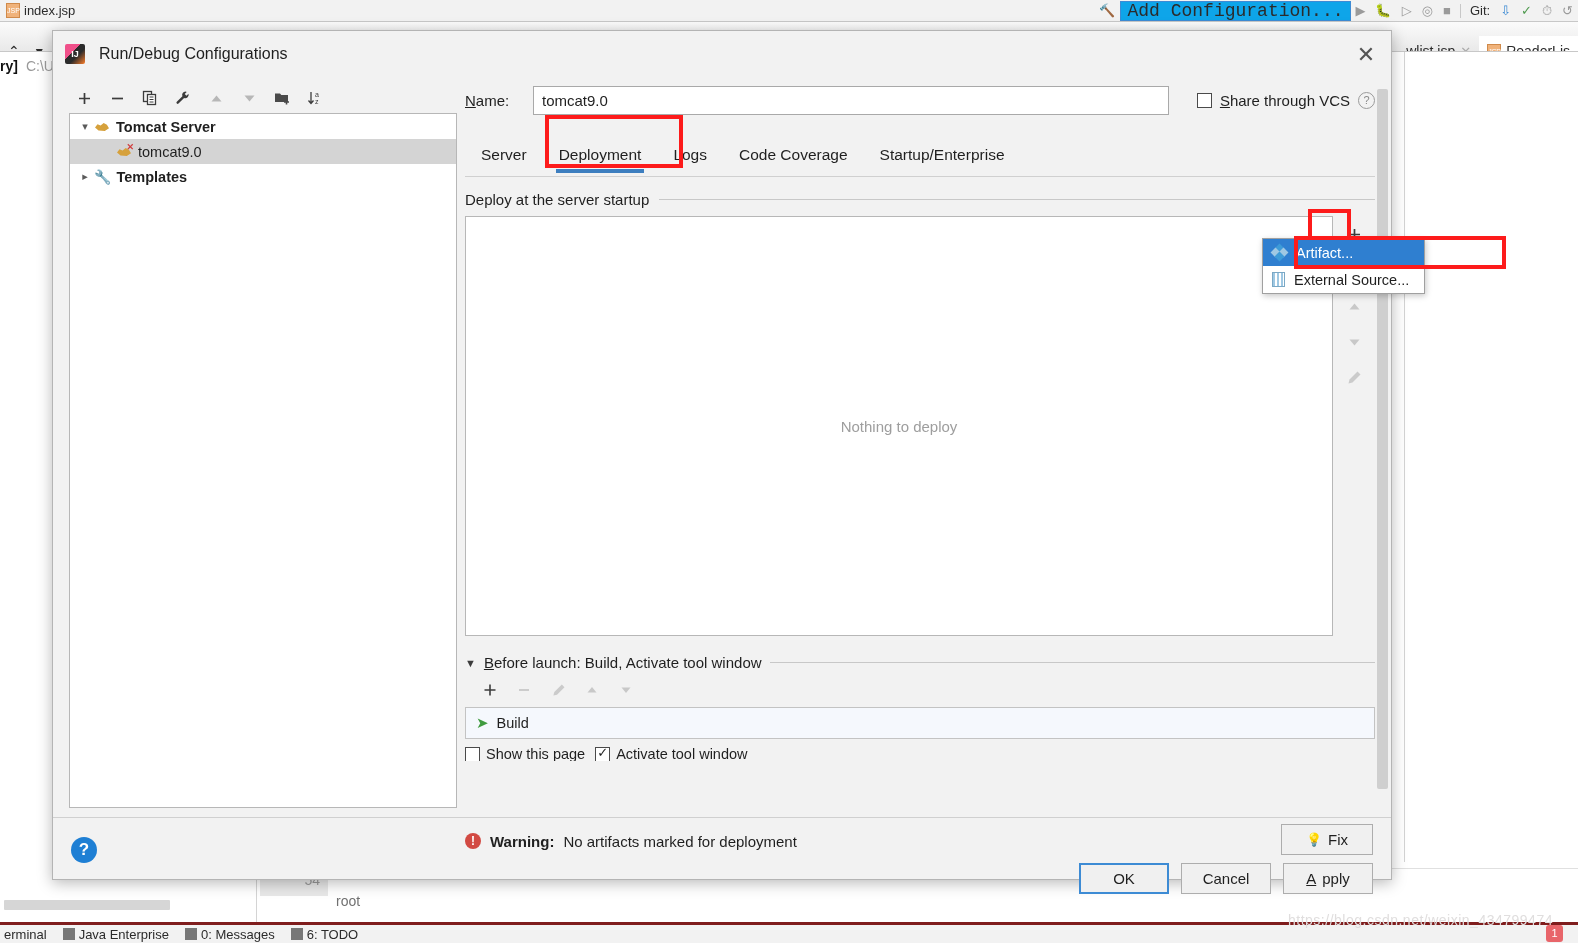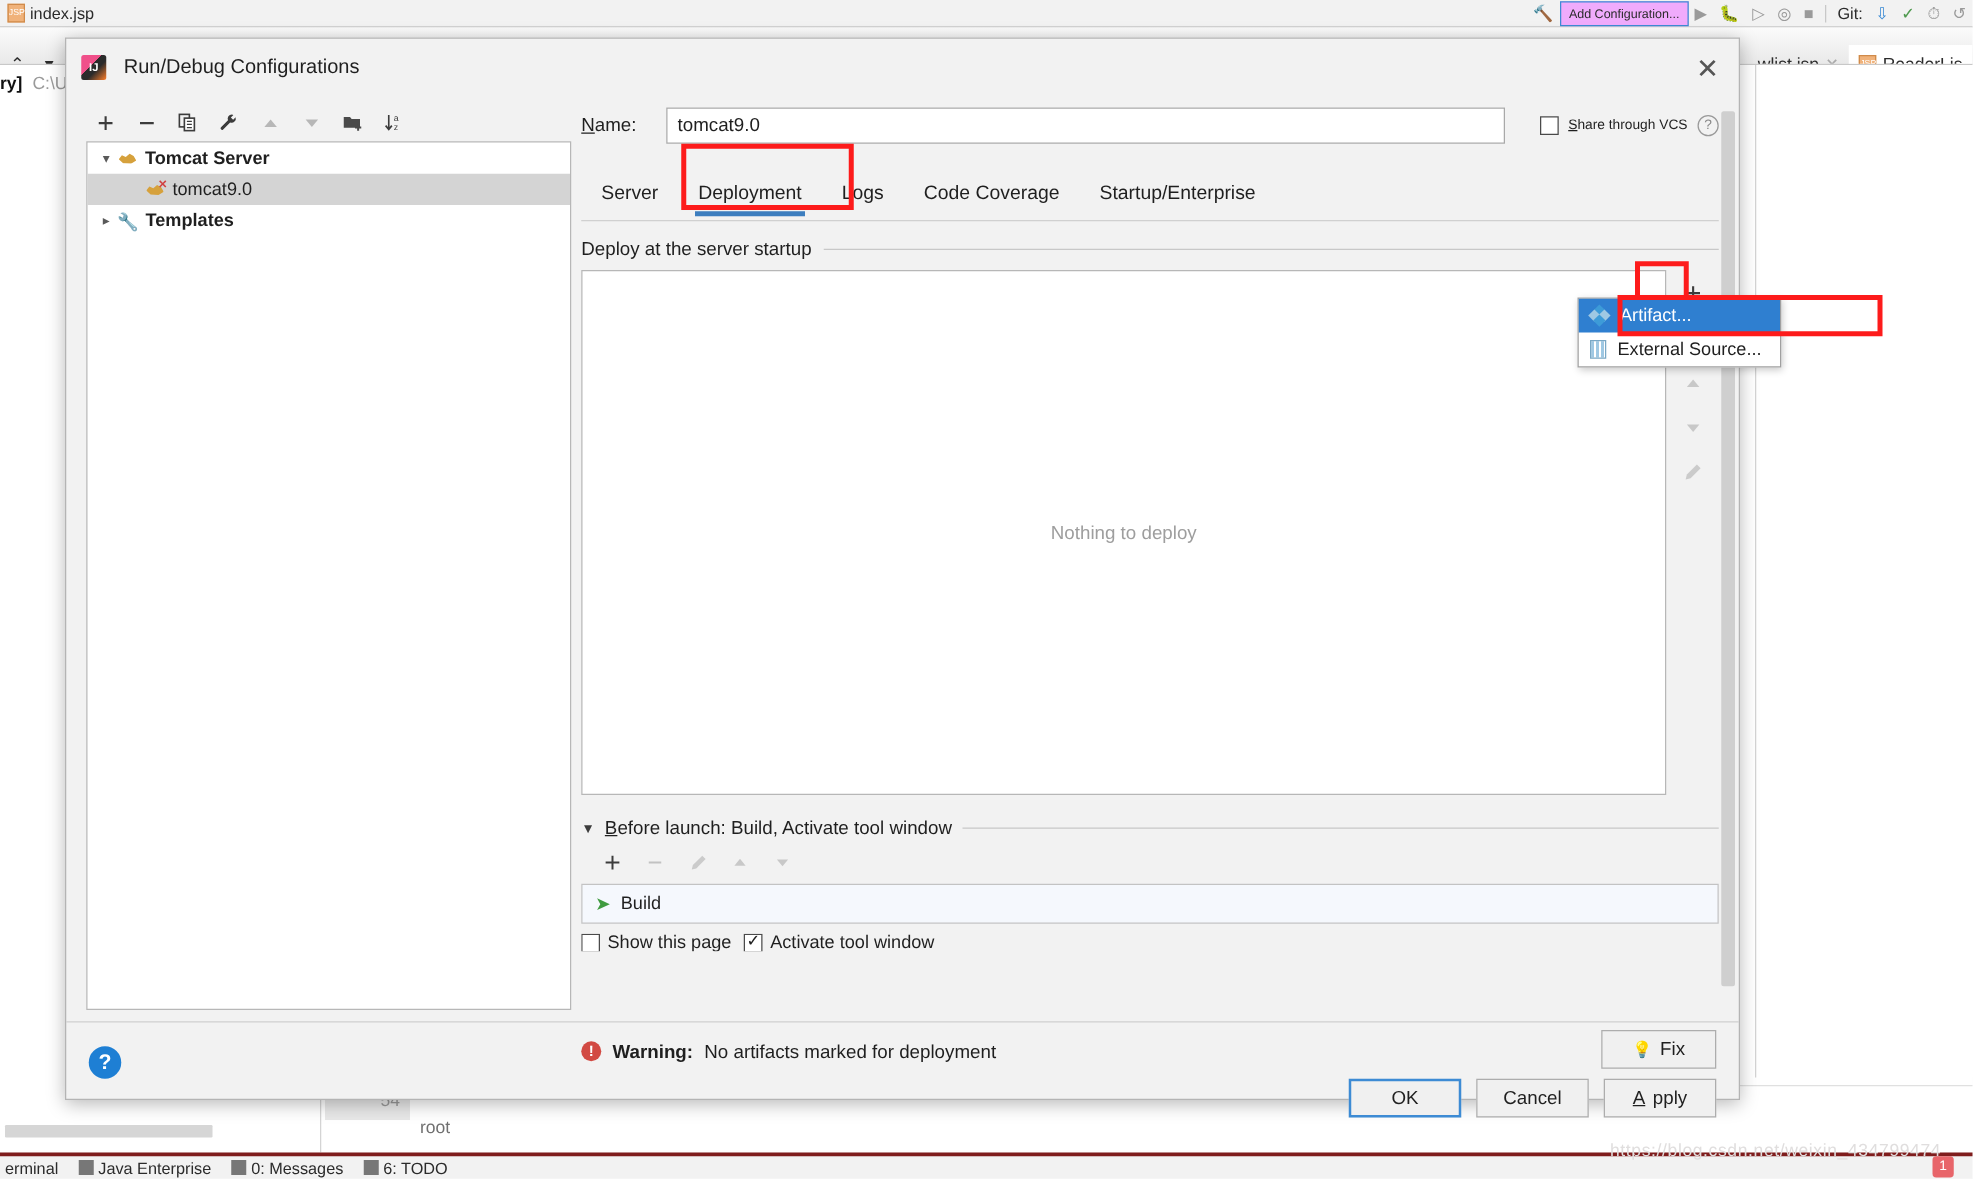--- a/index.html
+++ b/index.html
@@ -21,22 +21,22 @@
   .ide-tab-mini {
     display: flex; align-items: center; gap: 4px;
     font-size: 13px; color: #2b2b2b; padding: 0 6px;
   }
   .jsp-badge {
     display: inline-block; width: 14px; height: 15px; background: #f0b27a;
     border: 1px solid #d08a4a; color: #fff; font-size: 7px; line-height: 14px;
     text-align: center; font-family: "Liberation Sans", sans-serif;
   }
   .run-cfg-btn {
-    border: 1px solid #3d8bd4; background: #f0abfc; color: #2b2b2b;
-    font-size: 10px; padding: 1px 6px; height: 20px; line-height: 17px;
+    border: 1px solid #3d8bd4; background: #0ea5e9; color: #2b2b2b;
+    font-size: 18px; padding: 1px 6px; height: 20px; line-height: 17px; font-family: Liberation Mono, monospace;
   }
   .ide-icn { color: #9a9a9a; font-size: 13px; padding: 0 5px; }
   .ide-icn.green { color: #4f9a4f; }
   .ide-icn.blue { color: #3d8bd4; }
   .ide-sep { width: 1px; height: 14px; background: #c8c8c8; margin: 0 4px; }
 
   .ide-tabrow {
     position: absolute; left: 0; top: 22px; width: 1578px; height: 30px;
     background: linear-gradient(#fbfbfb, #e9e9e9);
     border-bottom: 1px solid #c8c8c8;
@@ -183,21 +183,21 @@
   }
   .vcs-box { display: flex; align-items: center; gap: 8px; margin-left: 28px; }
   .cb {
     width: 15px; height: 15px; border: 1px solid #4a4a4a; background: #fff;
     display: inline-block; position: relative; flex: none;
   }
   .cb.checked::after {
     content: "\2713"; position: absolute; left: 1px; top: -3px;
     font-size: 13px; color: #1f1f1f;
   }
-  .vcs-lbl { font-size: 11px; color: #1f1f1f; white-space: nowrap; }
+  .vcs-lbl { font-size: 15px; color: #1f1f1f; white-space: nowrap; }
   .helpq {
     width: 17px; height: 17px; border: 1px solid #9a9a9a; border-radius: 50%;
     color: #8a8a8a; font-size: 11px; line-height: 15px; text-align: center;
   }
 
   
   .tabs {
     display: flex; align-items: flex-end; height: 48px; margin-top: 12px;
     border-bottom: 1px solid #d0d0d0; position: relative;
   }

